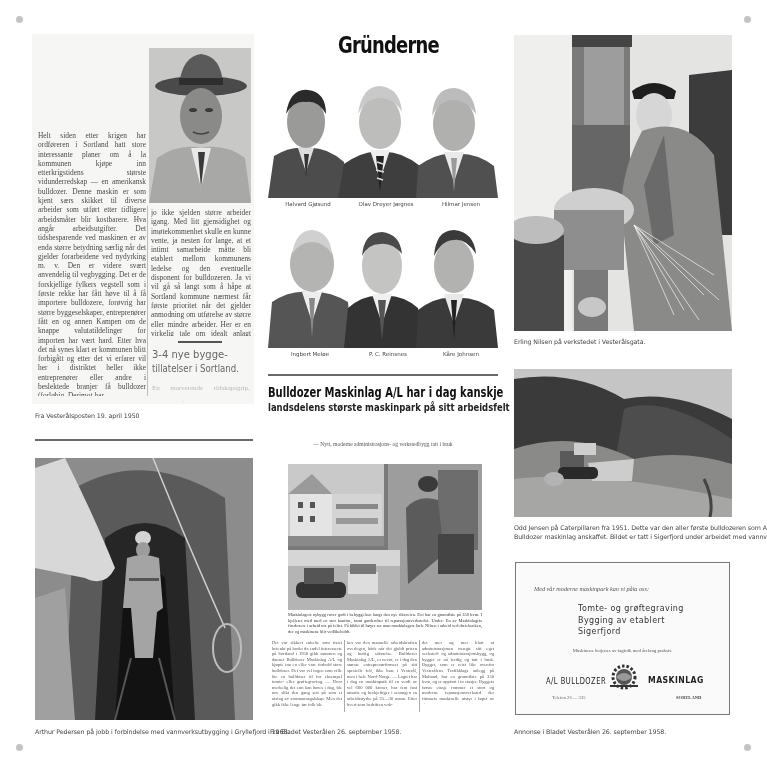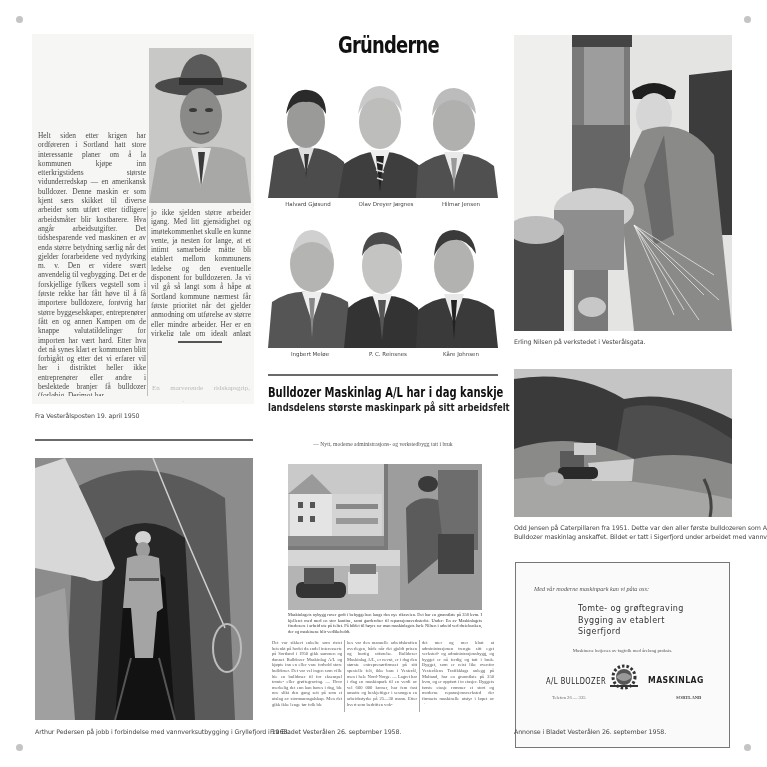--- a/index.html
+++ b/index.html
@@ -43,20 +43,24 @@
       <path d="M44 84 Q52 88 60 84" stroke="#444" stroke-width="1.5" fill="none"></path>
       <path d="M0 155 L8 110 Q30 95 52 100 Q76 95 96 110 L102 155 Z" fill="#a8a8a6"></path>
       <path d="M42 100 L52 140 L62 100 Z" fill="#e8e8e8"></path>
       <path d="M49 104 L52 140 L56 104 Z" fill="#3a3a3a"></path>
     </svg>
   </div>
   <div class="clip-col" style="left:6px;top:97px;width:108px;height:265px;font-size:7.4px;line-height:9.3px">Helt siden etter krigen har ordføreren i Sortland hatt store interessante planer om å la kommunen kjøpe inn etterkrigstidens største vidunderredskap — en amerikansk bulldozer. Denne maskin er som kjent særs skikket til diverse arbeider som utført etter tidligere arbeidsmåter blir kostbarere. Hva angår arbeidsutgifter. Det tidsbesparende ved maskinen er av enda større betydning særlig når det gjelder forarbeidene ved nydyrking m. v. Den er videre svært anvendelig til vegbygging. Det er de forskjellige fylkers vegstell som i første rekke har fått høve til å få importere bulldozere, forøvrig har større byggeselskaper, entreprenører fått en og annen Kampen om de knappe valutatildelinger for importen har vært hard. Etter hva det nå synes klart er kommunen blitt forbigått og etter det vi erfarer vil her i distriktet heller ikke entreprenører eller andre i beslektede branjer få bulldozer (forløbig. Derimot har</div>
   <div style="position:absolute;left:115px;top:172px;width:1px;height:190px;background:#bdbdbd"></div>
   <div class="clip-col" style="left:119px;top:174px;width:100px;height:128px;font-size:7.4px;line-height:9.3px">jo ikke sjelden større arbeider igang. Med litt gjensidighet og imøtekommenhet skulle en kunne vente, ja nesten for lange, at et intimt samarbeide måtte bli etablert mellom kommunens ledelse og den eventuelle disponent for bulldozeren. Ja vi vil gå så langt som å håpe at Sortland kommune nærmest får første prioritet når det gjelder anmodning om utførelse av større eller mindre arbeider. Her er en virkelig tale om idealt anlagt samvirke.</div>
   <div style="position:absolute;left:146px;top:307px;width:44px;height:1.5px;background:#555"></div>
+  <div style="position:absolute;left:120px;top:314px;font-family:'DejaVu Sans',sans-serif;color:#666;font-size:10px;line-height:14px">
+    <div>3-4 nye bygge-</div>
+    <div style="transform:scaleX(.86);transform-origin:left">tillatelser i Sortland.</div>
+  </div>
   <div class="clip-col" style="left:120px;top:346px;width:98px;height:22px;color:#bbb;font-size:7px;line-height:16px">En marverende ridskapsgrip, medde i gåe den stesjonen arbeid ut Sortland ved</div>
 </div>
 <div class="caption" style="left:35px;top:412px">Fra Vesterålsposten 19. april 1950</div>
 
 <div class="rule" style="left:35px;top:439px;width:218px"></div>
 
 <div class="title-main" style="left:338px;top:32px;font-size:23px">Gründerne</div>
 
 <div class="photo" style="left:268px;top:82px;width:230px;height:116px">
   <svg width="230" height="116" viewBox="0 0 230 116">
@@ -236,21 +240,21 @@
     <rect x="44" y="98" width="40" height="12" rx="5" fill="#2a2a2a"></rect>
     <ellipse cx="40" cy="110" rx="10" ry="7" fill="#b3b3b3"></ellipse>
     <path d="M190 110 Q200 130 196 148" stroke="#444" stroke-width="3" fill="none"></path>
   </svg>
 </div>
 <div class="caption wrap" style="left:514px;top:524px;width:222px">
   <div style="white-space:nowrap">Odd Jensen på Caterpillaren fra 1951. Dette var den aller første bulldozeren som A/L</div>
   <div style="white-space:nowrap">Bulldozer maskinlag anskaffet. Bildet er tatt i Sigerfjord under arbeidet med vannverket.</div>
 </div>
 
-<div class="ad-box" style="left:515px;top:562px;width:215px;height:186px">
+<div class="ad-box" style="left:515px;top:562px;width:215px;height:153px">
   <div style="position:absolute;left:18px;top:22px;font-family:'Liberation Serif',serif;font-style:italic;font-size:6.2px;color:#555">Med vår moderne maskinpark kan vi påta oss:</div>
   <div style="position:absolute;left:62px;top:40px;font-family:'DejaVu Sans',sans-serif;font-size:8px;line-height:11.5px;color:#333;letter-spacing:.4px">
     <div>Tomte- og grøftegraving</div>
     <div>Bygging av etablert</div>
     <div>Sigerfjord</div>
   </div>
   <div style="position:absolute;left:0;top:85px;width:213px;text-align:center;font-family:'Liberation Serif',serif;font-size:4.8px;color:#555">Maskinene betjenes av fagfolk med årelang praksis.</div>
   <div style="position:absolute;left:30px;top:113px;font-family:'DejaVu Sans',sans-serif;font-size:8.2px;letter-spacing:.6px;color:#222;transform:scaleX(.82);transform-origin:left">A/L BULLDOZER</div>
   <div style="position:absolute;left:94px;top:100px;width:28px;height:28px">
     <svg width="28" height="28" viewBox="0 0 28 28">

